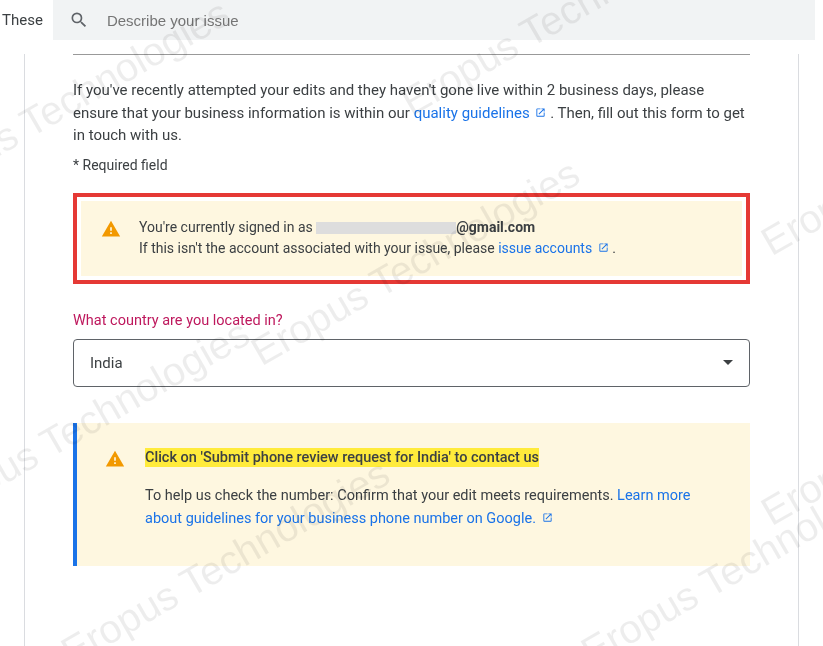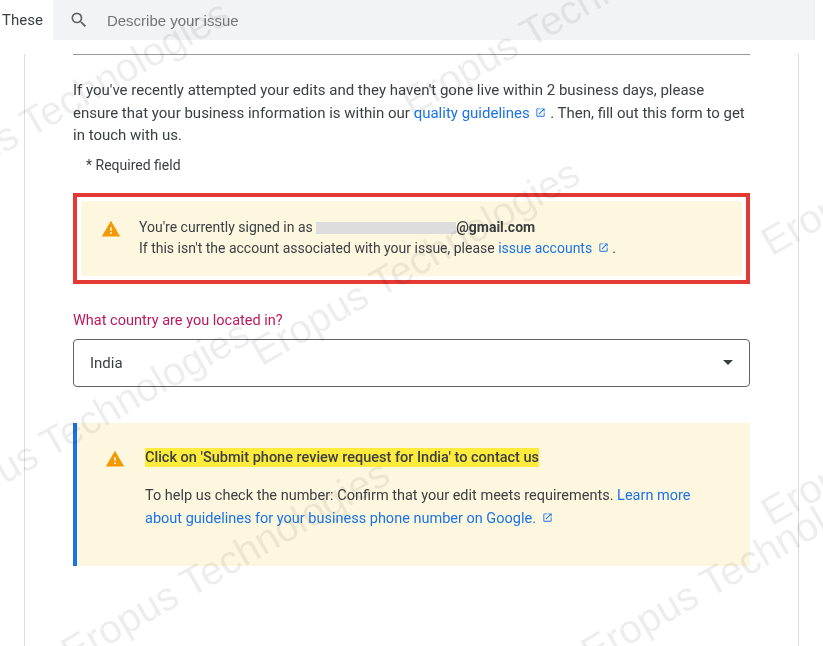--- a/index.html
+++ b/index.html
@@ -58,21 +58,21 @@
     margin-bottom: 10px;
   }
   .link { color: #1a73e8; text-decoration: none; }
   .ext-icon {
     display: inline-block;
     width: 11px; height: 11px;
     margin-left: 2px;
     vertical-align: baseline;
   }
   .required {
-    font-size: 14px; color: #3c4043; margin-top: 10px; margin-left: 13px;
+    font-size: 14px; color: #3c4043; margin-top: 10px;
   }
   .red-box {
     border: 4px solid #e53935;
     padding: 4px;
     margin: 20px 0 28px 0;
   }
   .warn-box {
     background: #fef7e0;
     padding: 16px 20px;
     display: flex;

